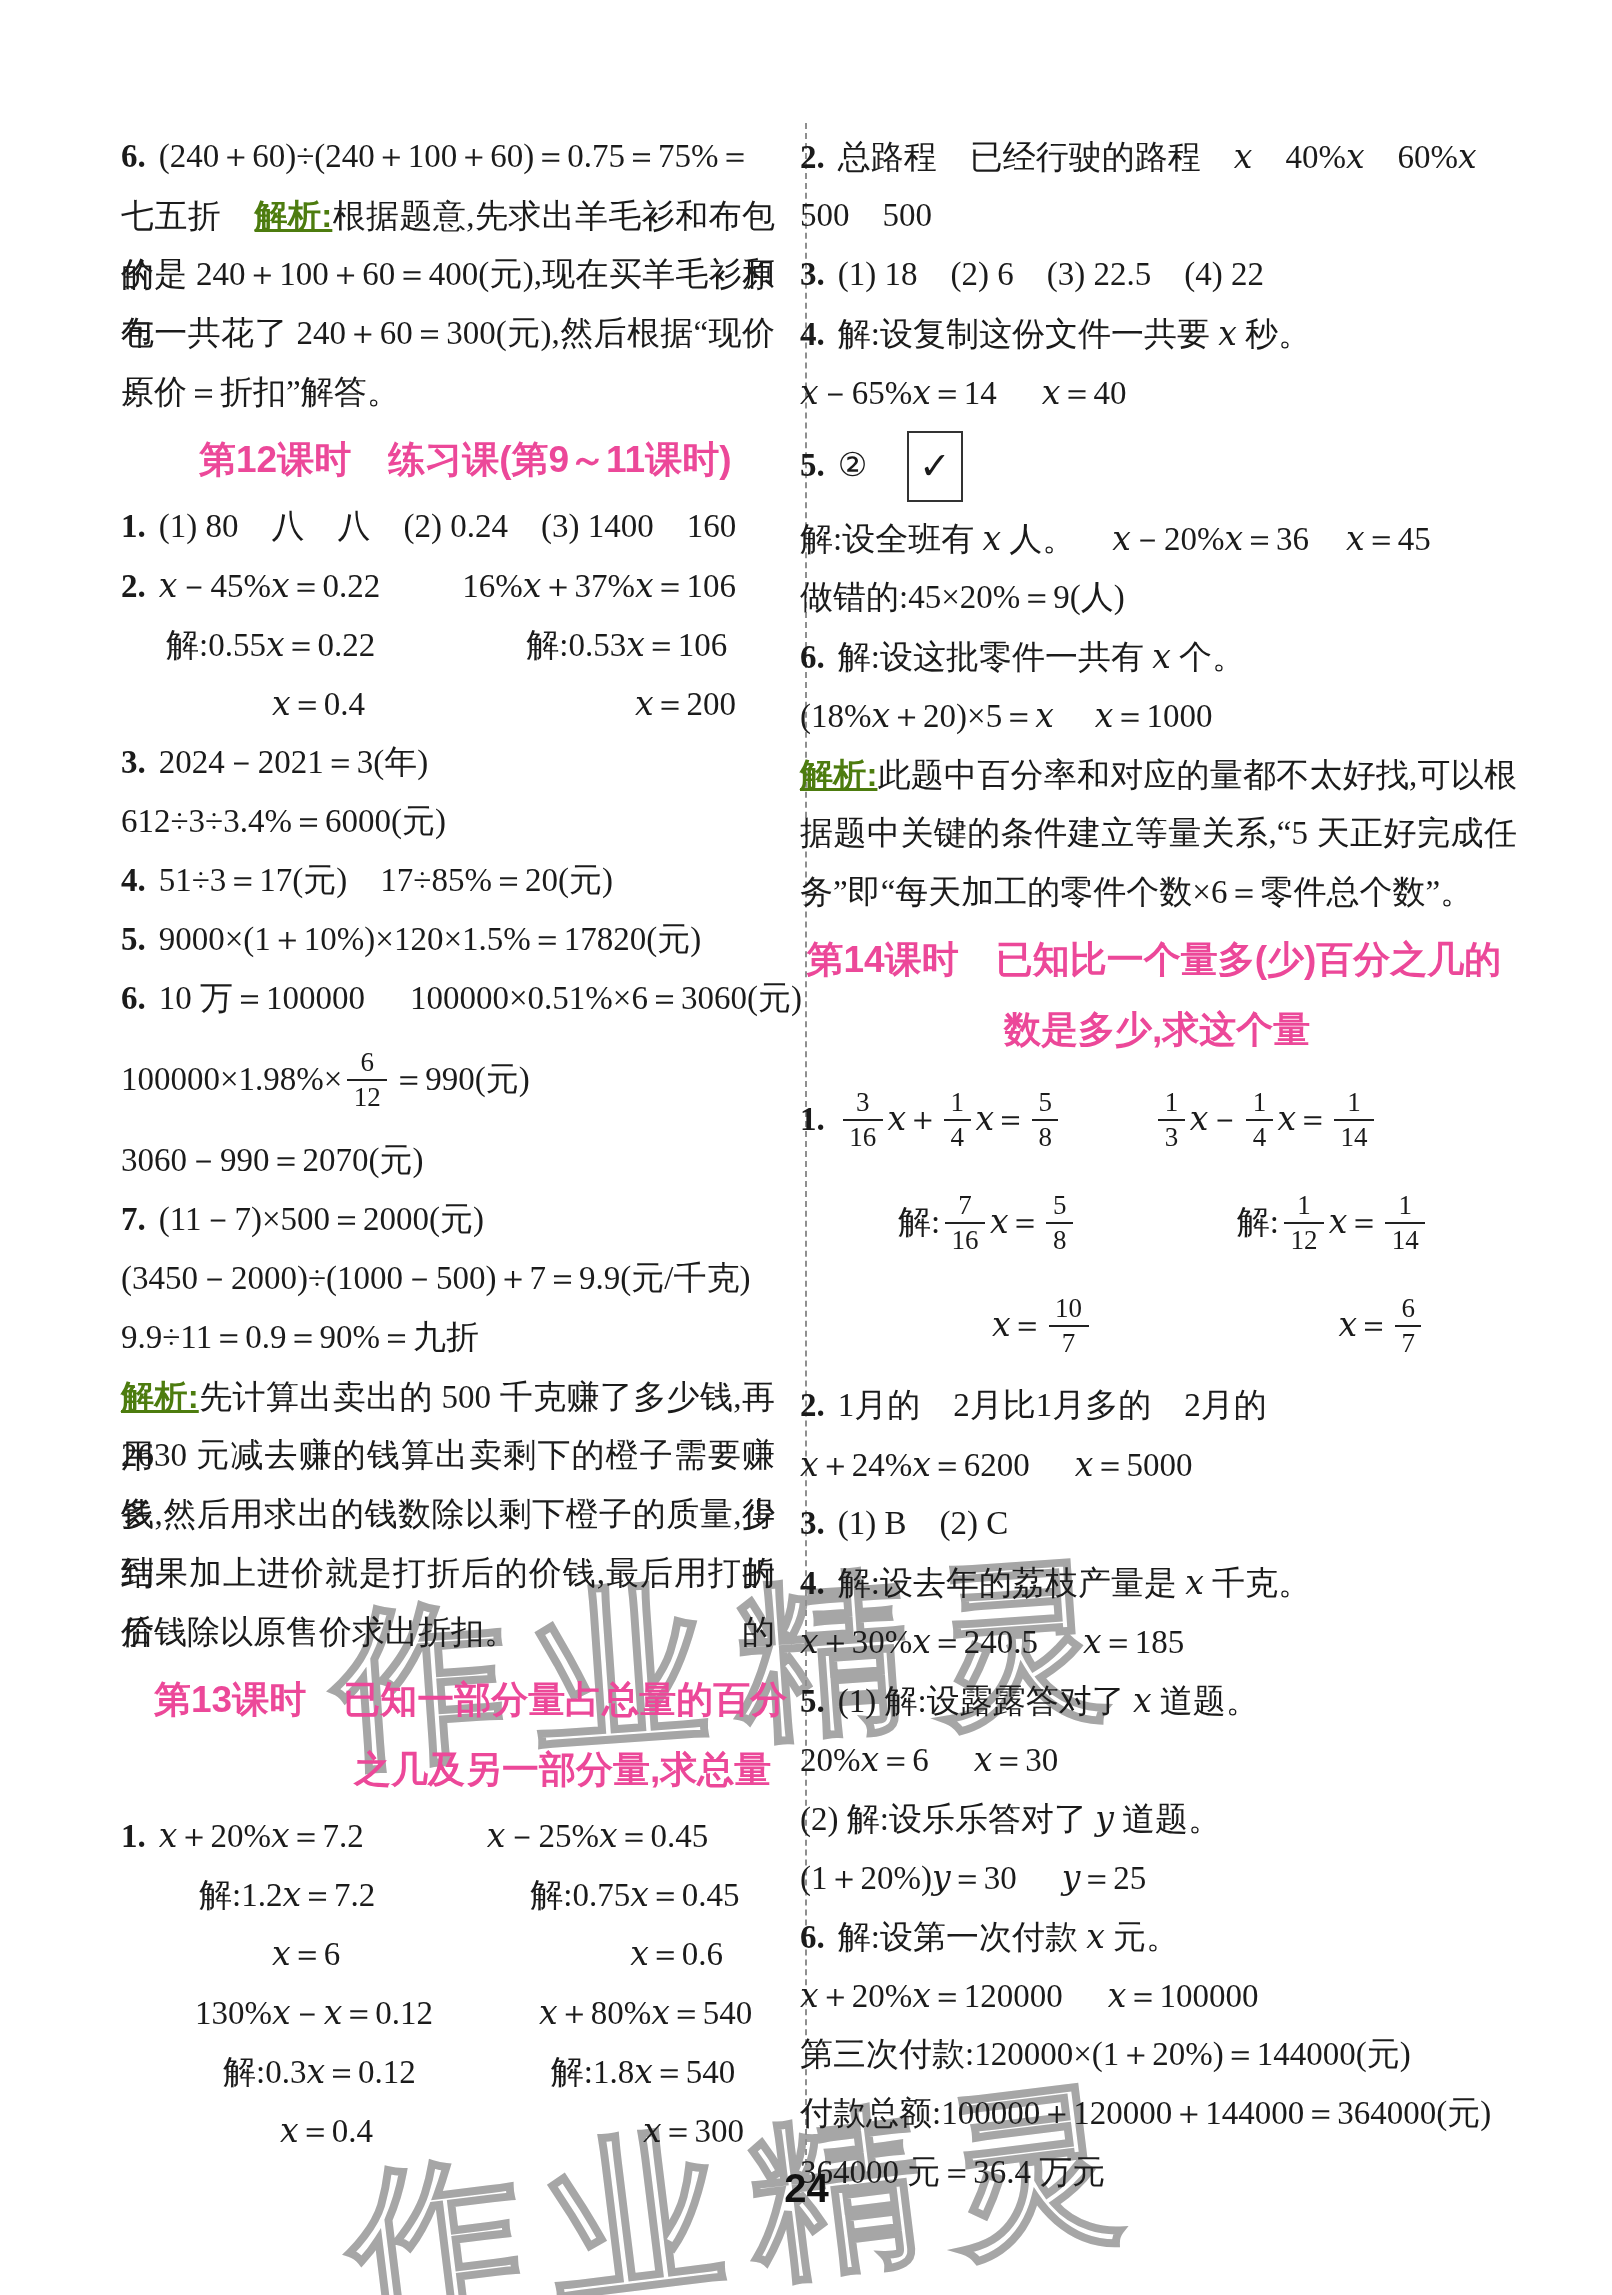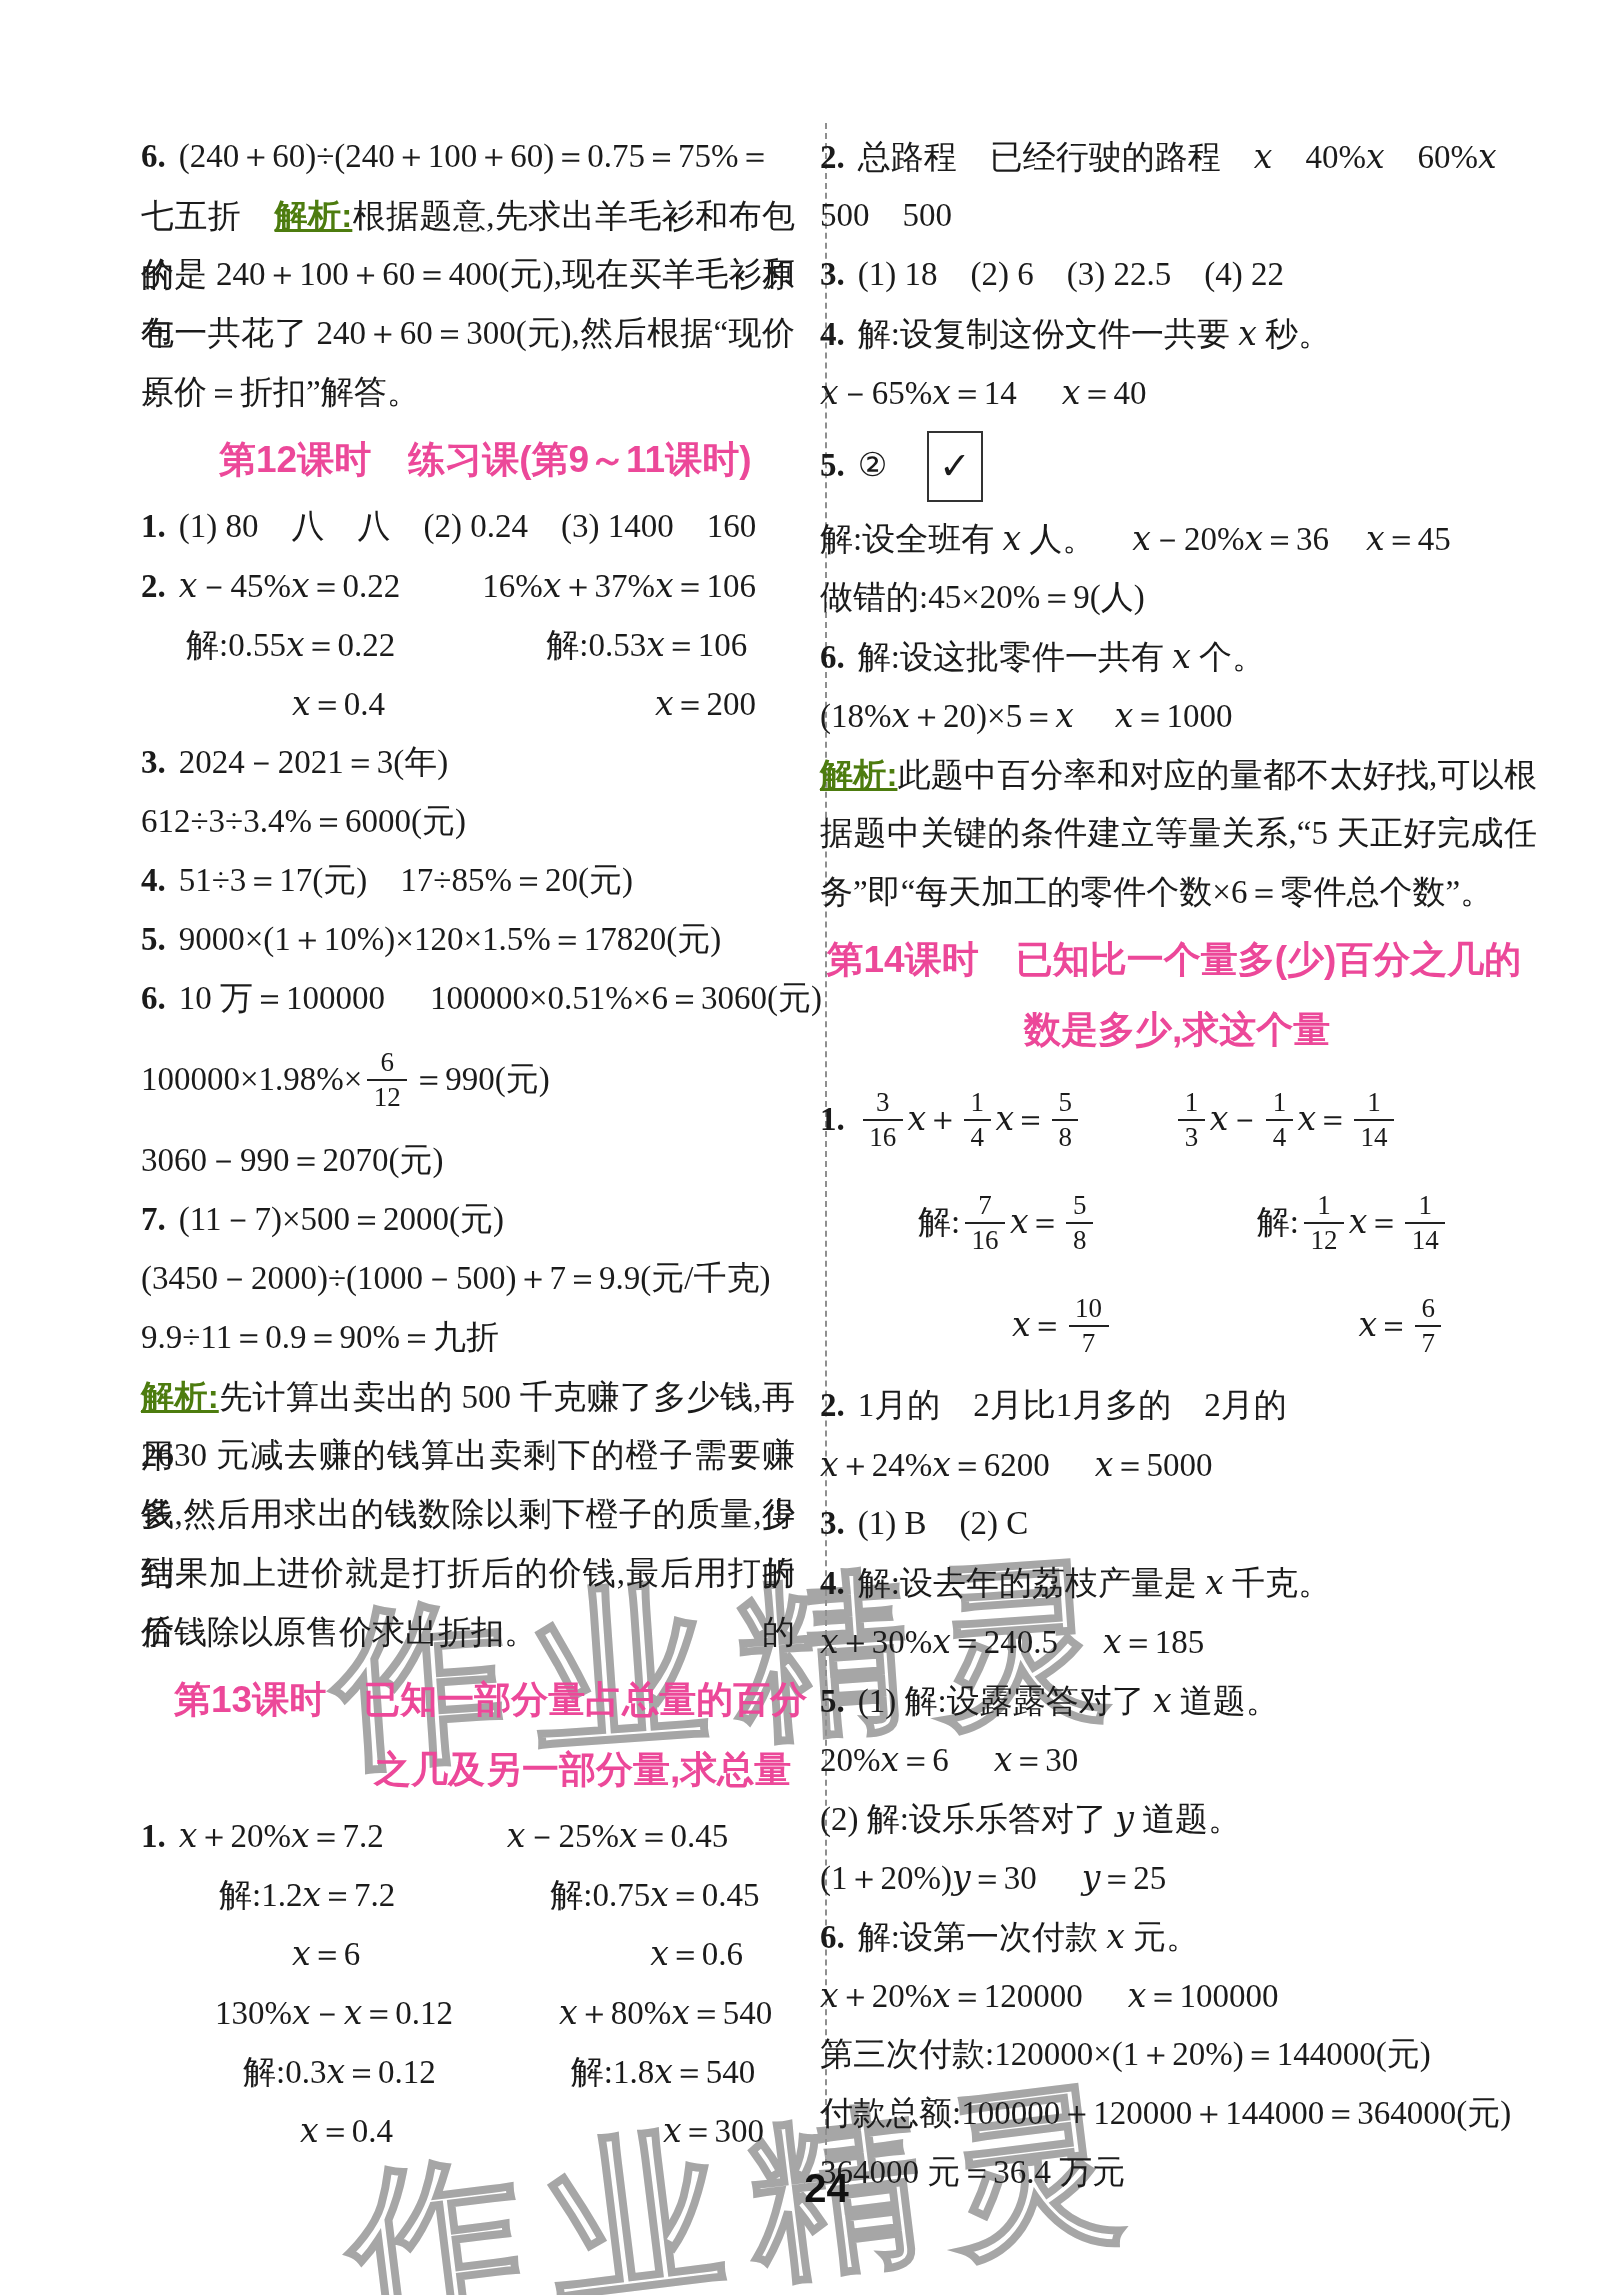--- a/index.html
+++ b/index.html
@@ -40,21 +40,21 @@
     position:absolute;left:0;width:1613px;top:2166px;text-align:center;
     font-family:"Liberation Sans","DejaVu Sans",sans-serif;font-weight:bold;font-size:40px;color:#111;
   }
   .wm{
     position:absolute;font-family:"Liberation Sans","DejaVu Sans",sans-serif;font-weight:bold;
     color:transparent;-webkit-text-stroke:2.5px #a6a6a6;letter-spacing:28px;white-space:nowrap;
     z-index:0;pointer-events:none;
   }
   .wm1{left:333px;top:1546px;font-size:173px;transform:rotate(-4deg);}
   .wm2{left:347px;top:2088px;font-size:173px;transform:rotate(-7deg);}
-  .col,.pagenum,.divider{z-index:1;margin-left:20px;}
+  .col,.pagenum,.divider{z-index:1;}
 </style>
 </head>
 <body>
 
 <div class="page">
   <div class="wm wm1">作业精灵</div>
   <div class="wm wm2">作业精灵</div>
   <div class="divider"></div>
   <div class="col col-left">
       <div class="line"><span class="num">6.</span><span class="math">(240＋60)÷(240＋100＋60)＝0.75＝75%＝</span></div>

